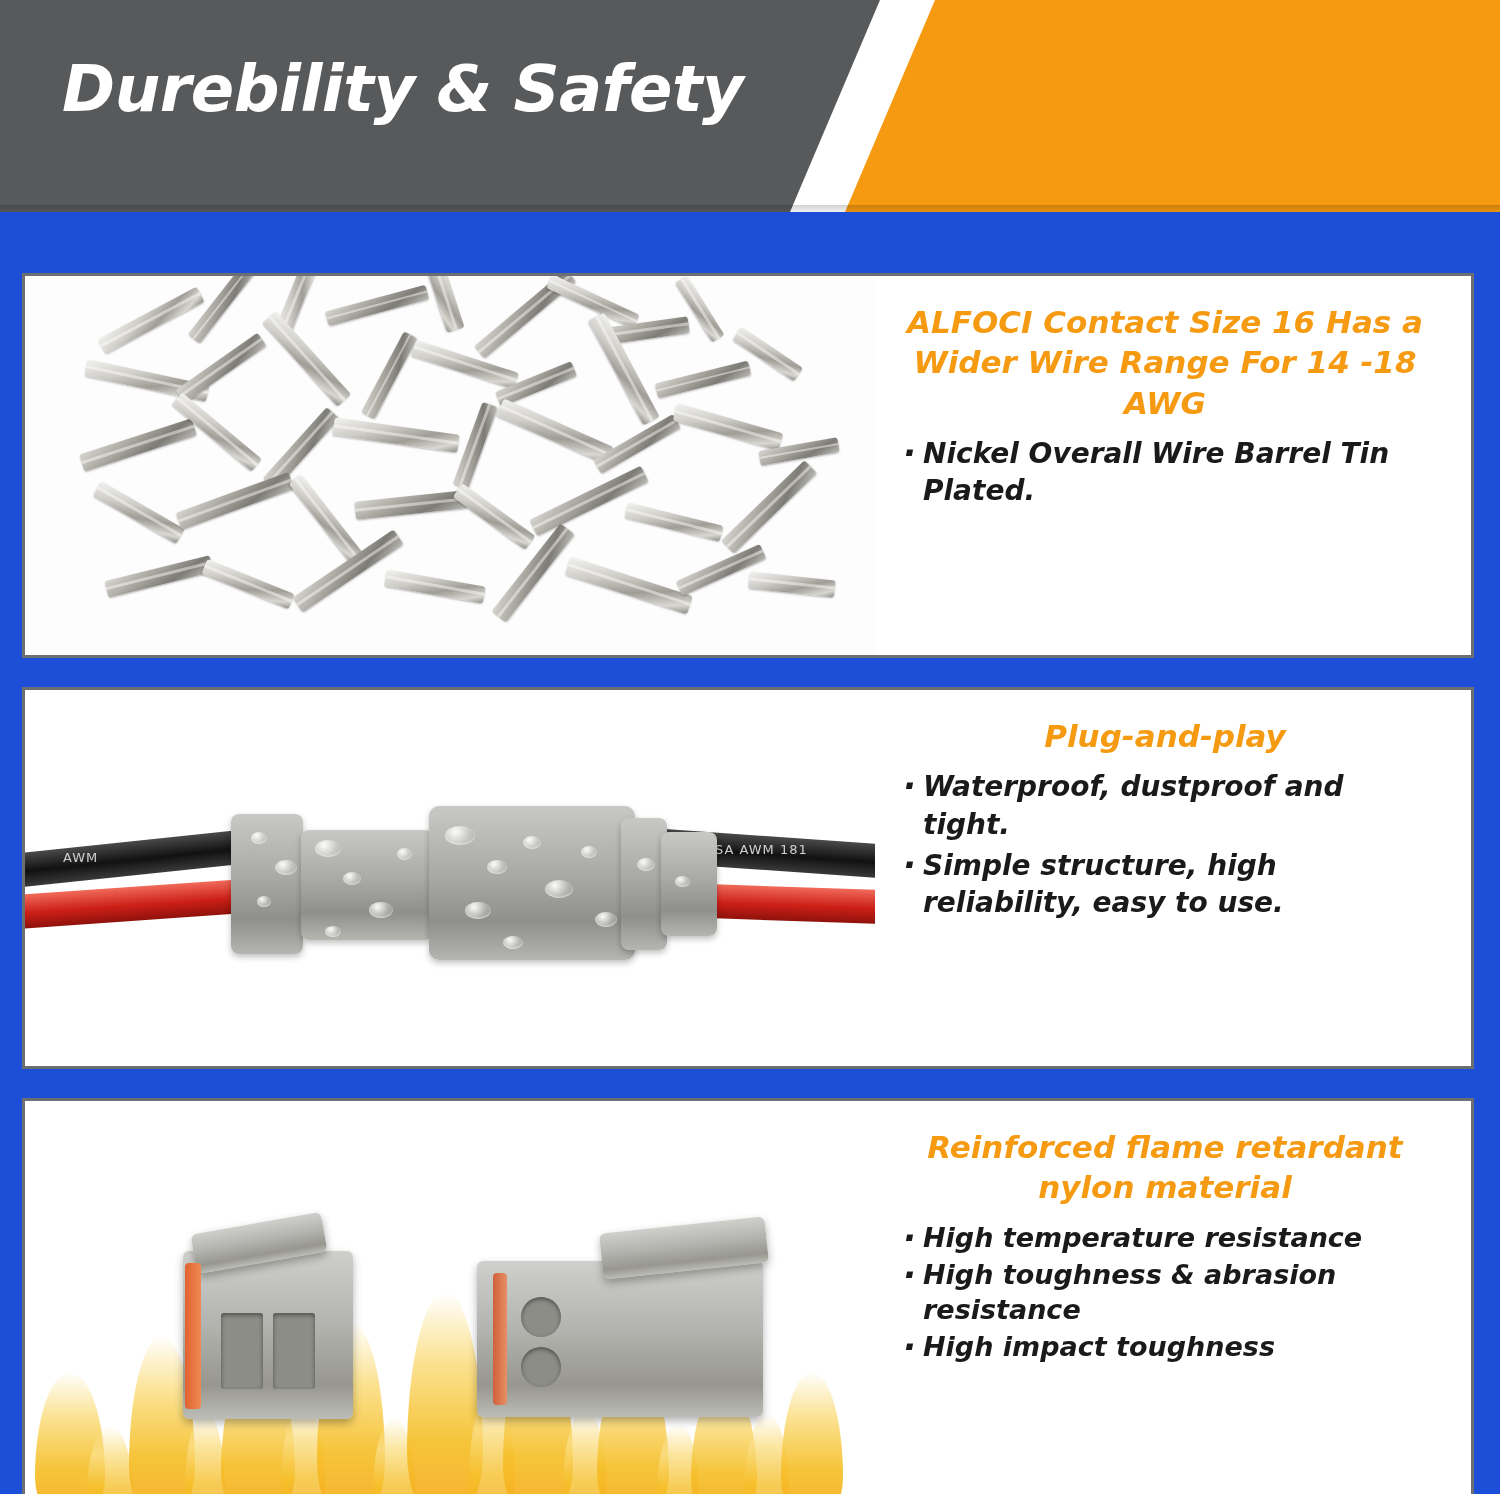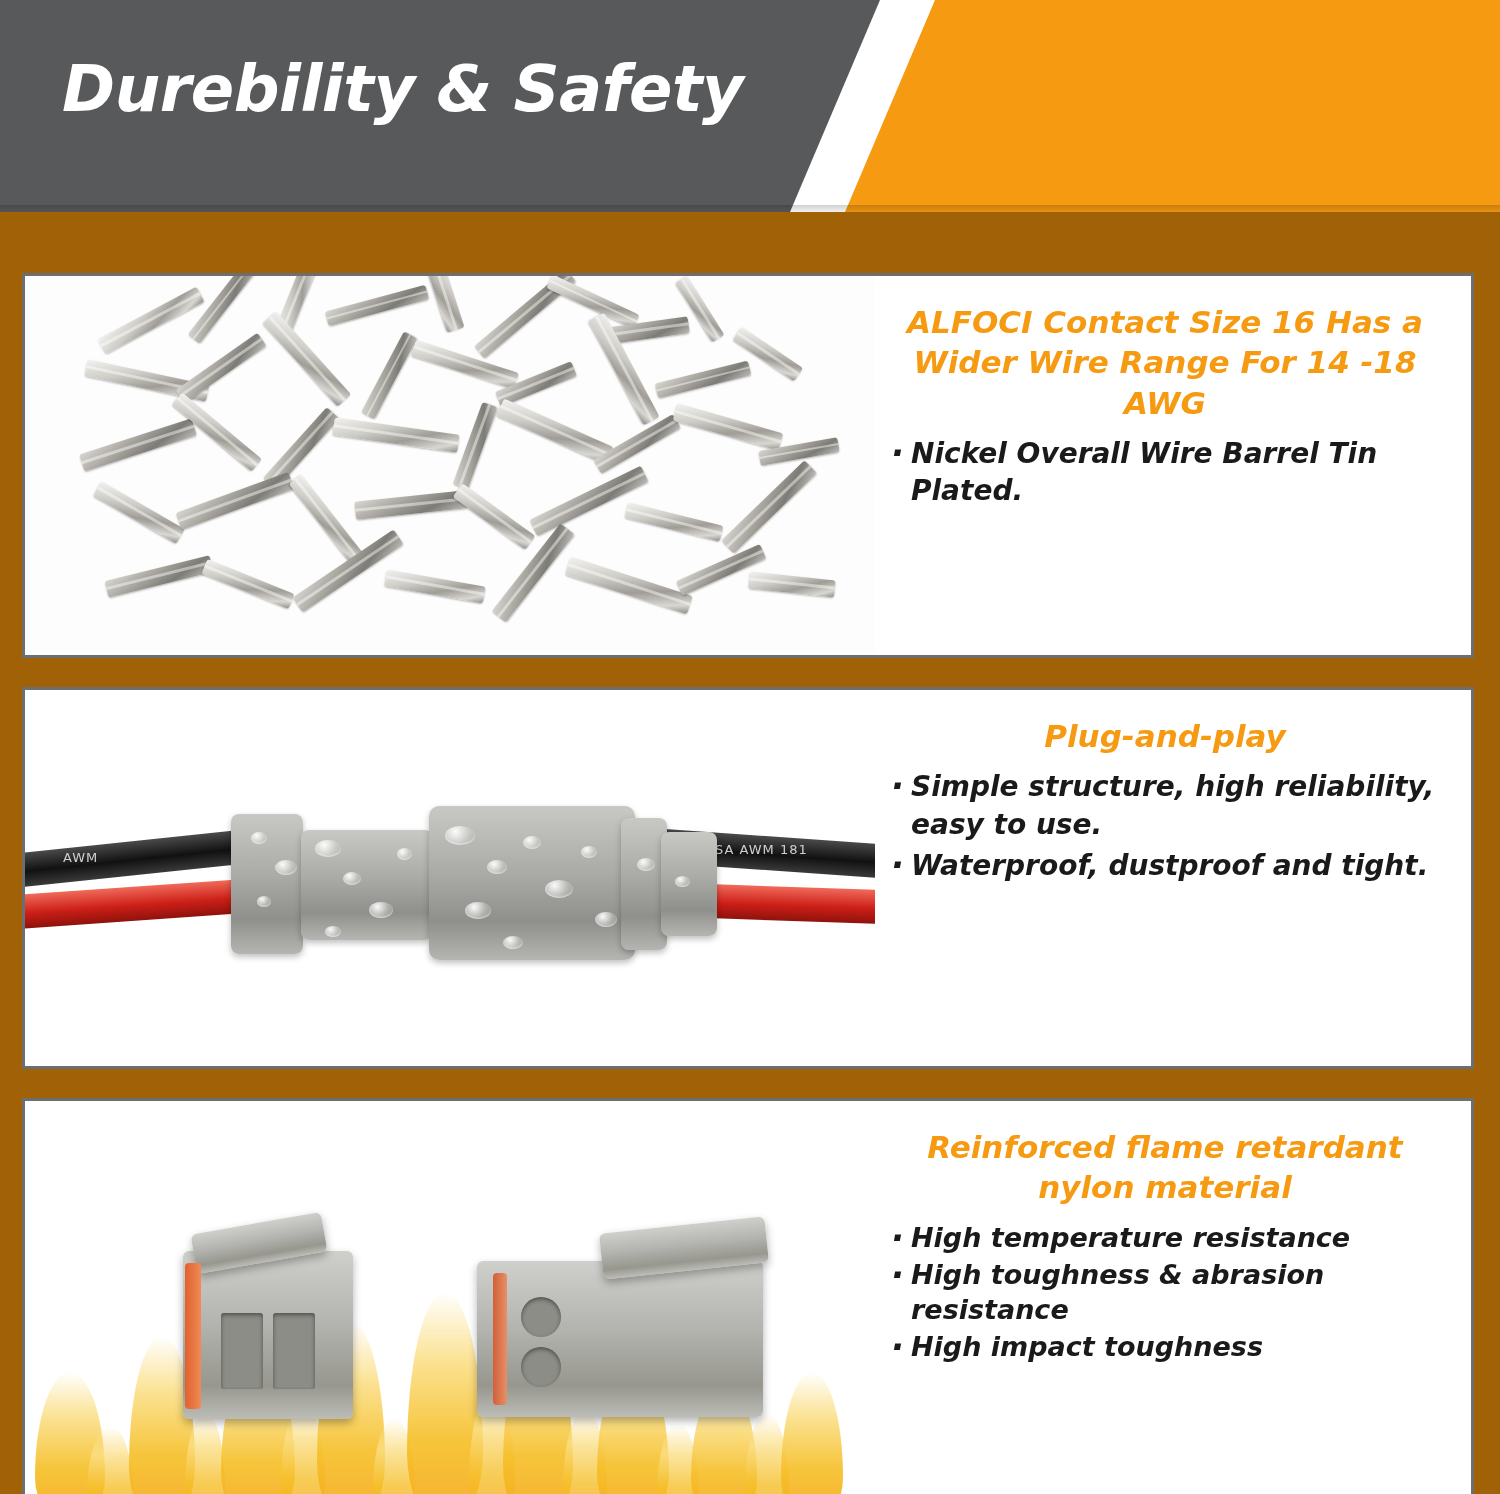--- a/index.html
+++ b/index.html
@@ -10,21 +10,21 @@
     width: 1500px;
     height: 1494px;
     background: #ffffff;
     font-family: "DejaVu Sans", sans-serif;
     overflow: hidden;
   }
   .page {
     position: relative;
     width: 1500px;
     height: 1494px;
-    background: #a16207;
+    background: #1d4ed8;
   }
 
   
   .header {
     position: relative;
     width: 1500px;
     height: 212px;
     background: #ffffff;
     overflow: hidden;
   }
@@ -110,21 +110,21 @@
     font-size: 31px;
     font-weight: bold;
     font-style: italic;
     line-height: 1.30;
     text-align: center;
     margin: 0 0 12px 0;
     font-family: "DejaVu Sans", sans-serif;
   }
   .bullet-list {
     list-style: none;
-    margin: 0;
+    margin: 12px;
     padding: 0;
   }
   .bullet-list li {
     position: relative;
     color: #1a1a1a;
     font-size: 28px;
     font-weight: bold;
     font-style: italic;
     line-height: 1.33;
     padding-left: 26px;
@@ -338,22 +338,22 @@
         <div class="drop" style="left:570px; top:222px; width:22px; height:15px;"></div>
         <div class="drop" style="left:612px; top:168px; width:18px; height:13px;"></div>
         <div class="drop" style="left:650px; top:186px; width:15px; height:11px;"></div>
         <div class="drop" style="left:478px; top:246px; width:20px; height:13px;"></div>
         <div class="drop" style="left:300px; top:236px; width:16px; height:11px;"></div>
       </div>
     </div>
     <div class="panel-text">
       <div class="panel-heading">Plug-and-play</div>
       <ul class="bullet-list">
+        <li>Waterproof, dustproof and tight.</li>
         <li>Simple structure, high reliability, easy to use.</li>
-        <li>Waterproof, dustproof and tight.</li>
       </ul>
     </div>
   </div>
 
   <div class="panel panel-3">
     <div class="panel-img">
       <div class="conn3-wrap">
 
         <div class="flame" style="left:10px;  width:70px;  height:150px;"></div>
         <div class="flame small" style="left:62px; width:46px; height:96px;"></div>

